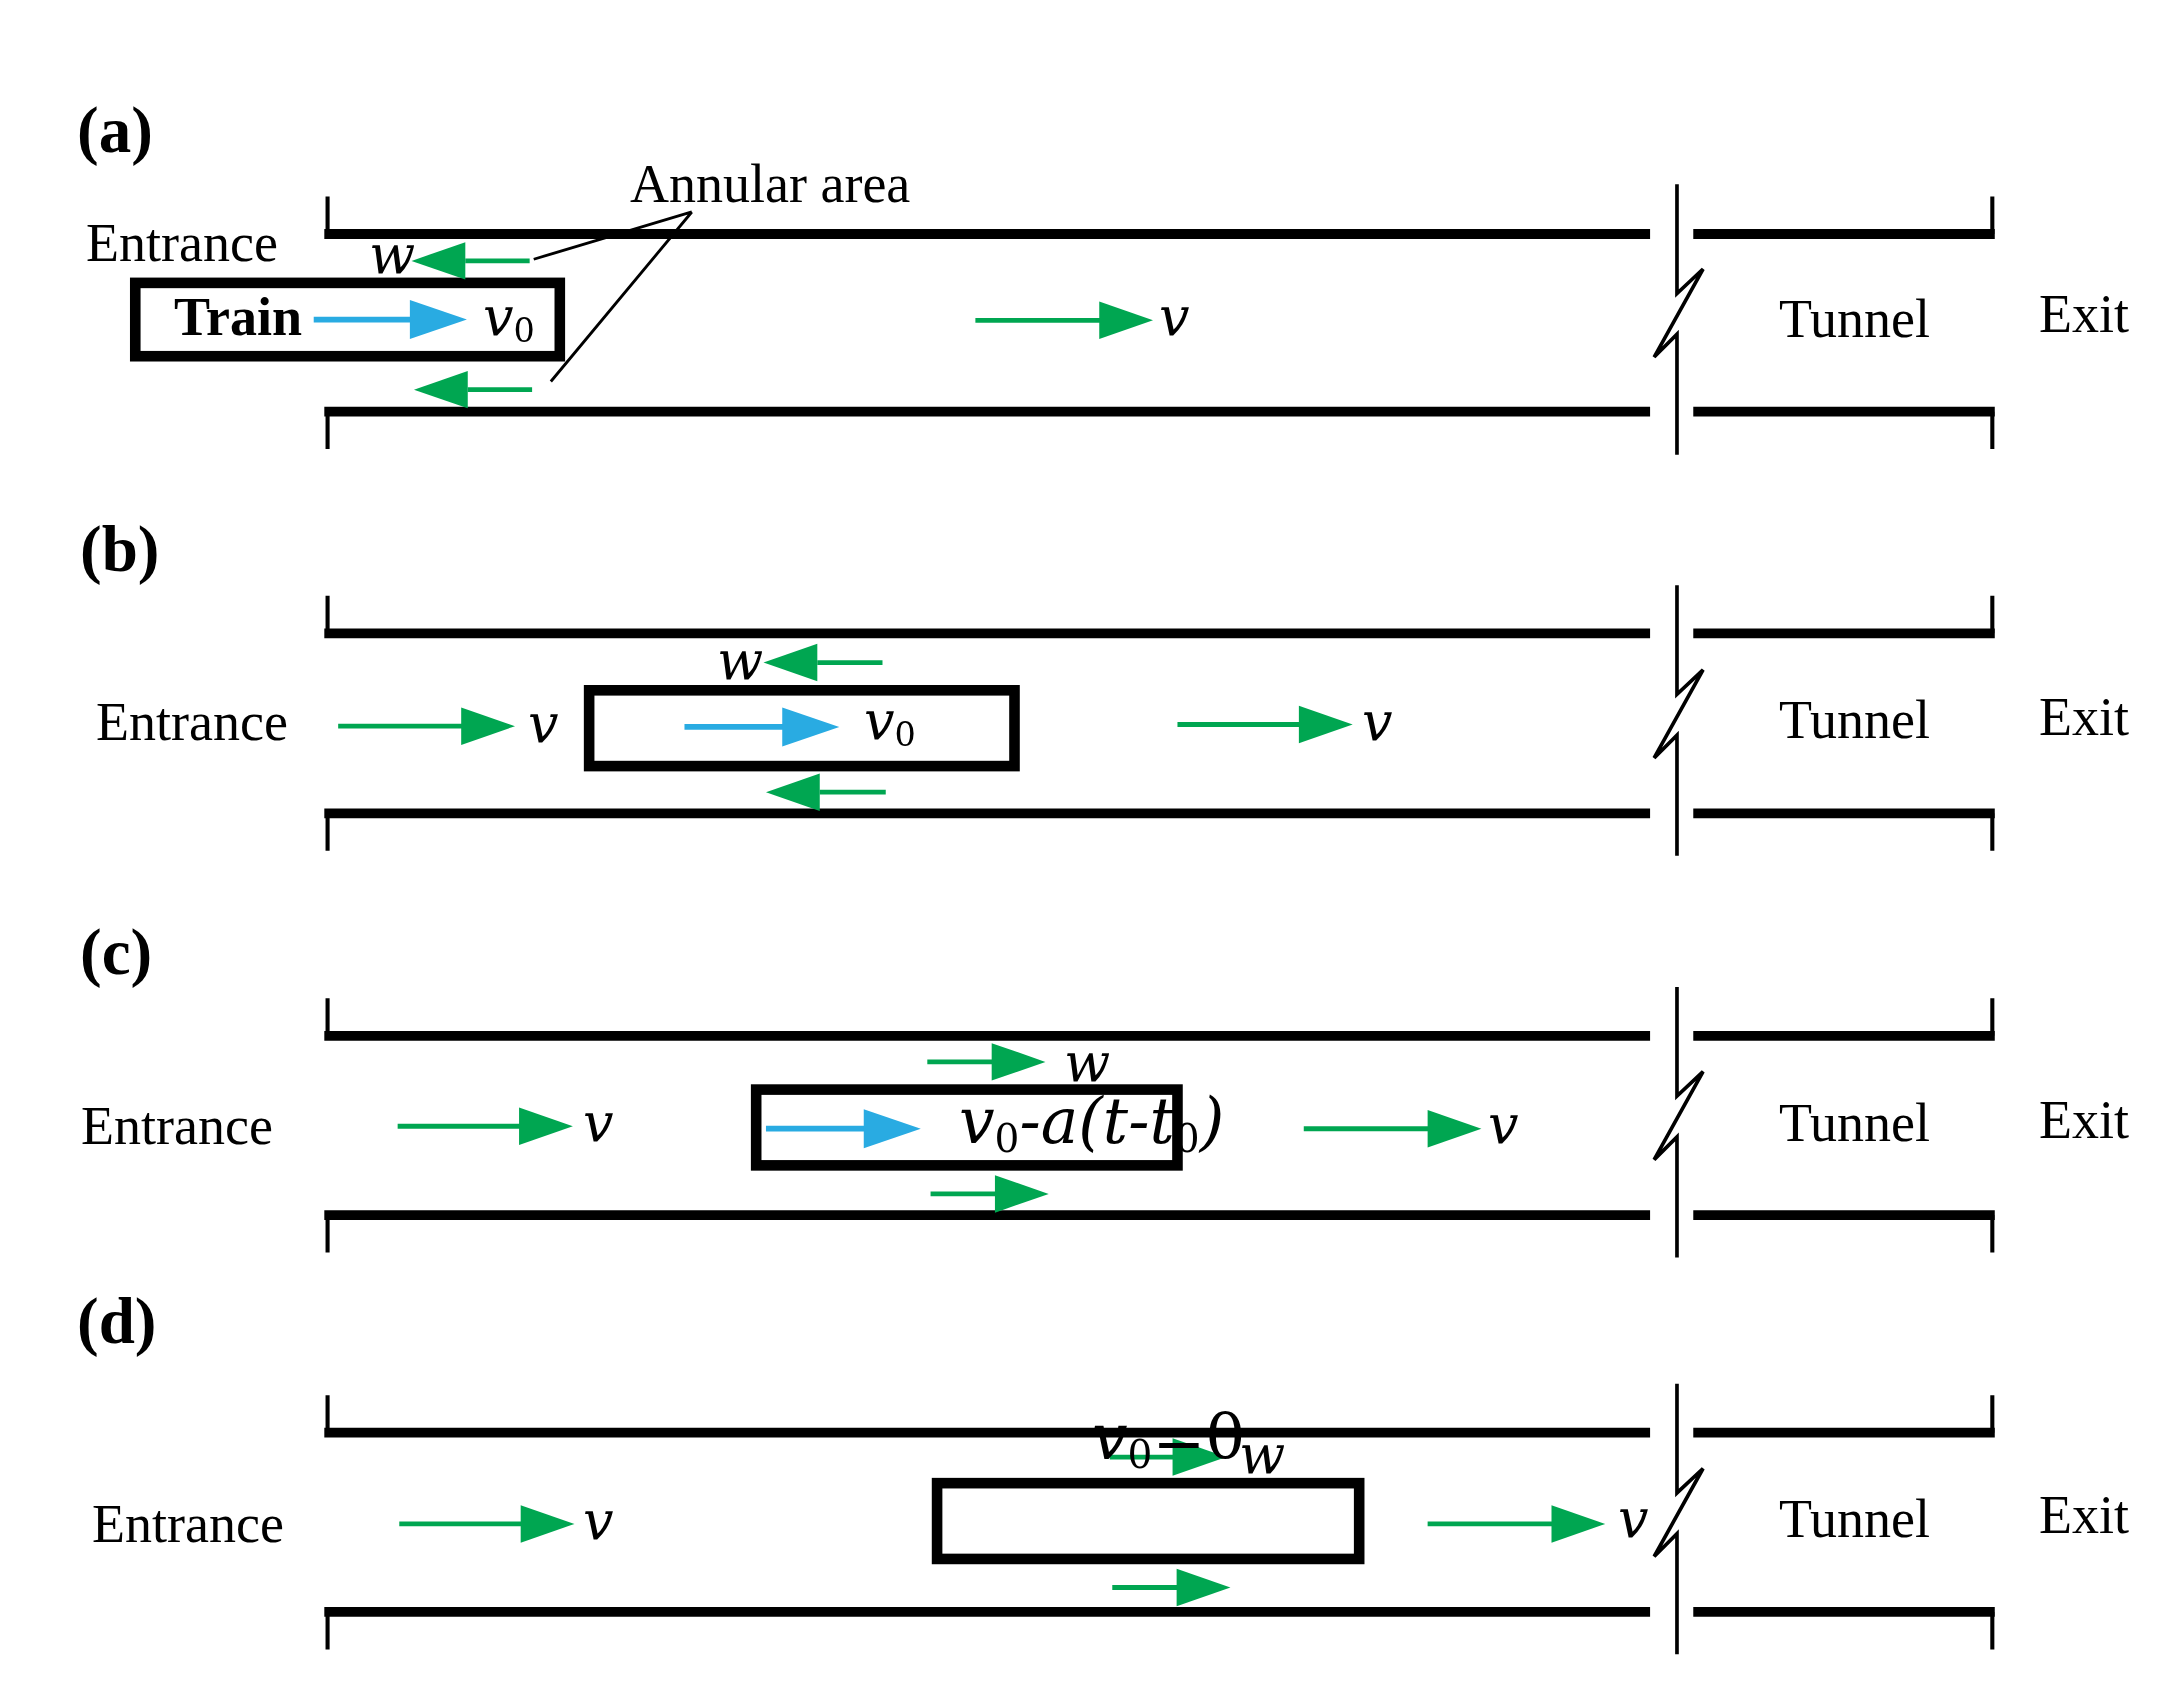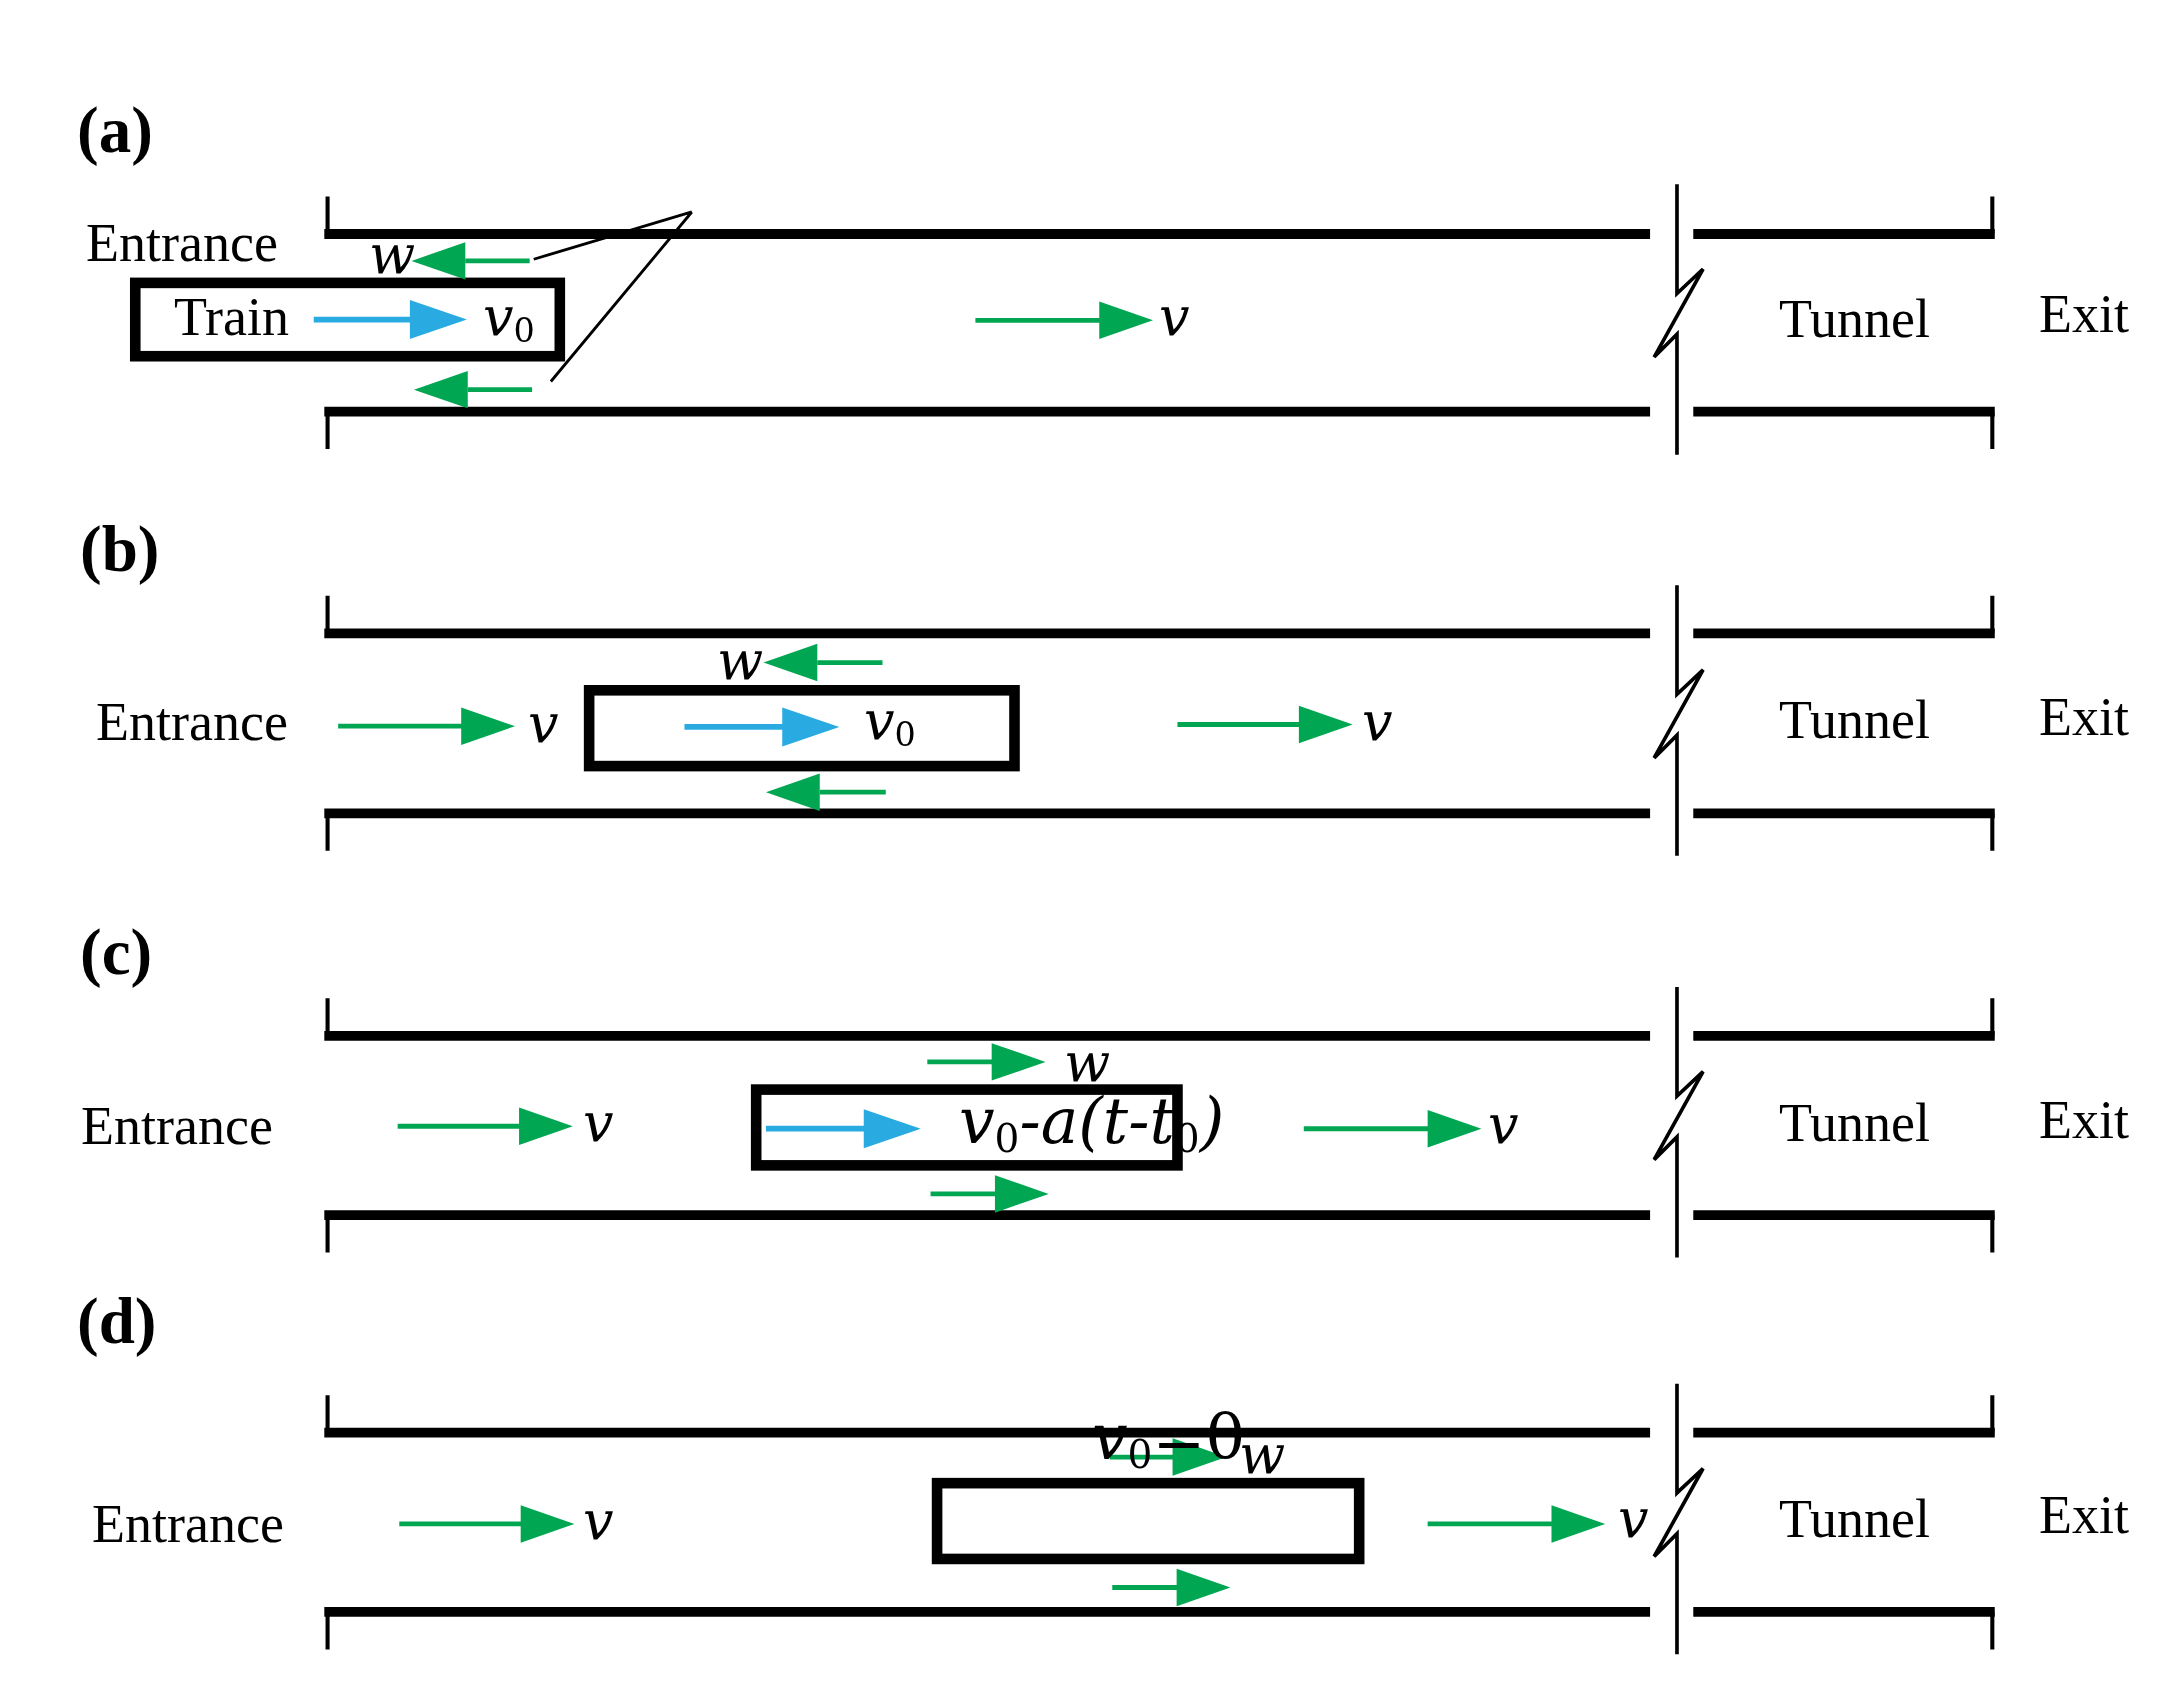--- a/index.html
+++ b/index.html
@@ -124,23 +124,24 @@
         <polygon points="1510,1948 1444,1925 1444,1971" fill="#00a651"></polygon>
       </g>
       <g>
         <line x1="1752" y1="1870" x2="1906" y2="1870" stroke="#00a651" stroke-width="6"></line>
         <polygon points="1970,1870 1904,1847 1904,1893" fill="#00a651"></polygon>
       </g>
     </g>
   </svg>
 
   <div class="t plabel" style="left:77px;top:133px;">(a)</div>
+  <div class="t name" style="left:630px;top:186px;">Annular area</div>
   <div class="t name" style="left:86px;top:245px;">Entrance</div>
   <div class="t math" style="left:369px;top:257px;">w</div>
-  <div class="t name" style="left:174px;top:319px;">Train</div>
+  <div class="t name" style="left:174px;top:319px;font-weight:bold;">Train</div>
   <div class="t math" style="left:483px;top:321px;"><span>v</span><span class="sub">0</span></div>
   <div class="t math" style="left:1159px;top:319px;">v</div>
   <div class="t name" style="left:1779px;top:321px;">Tunnel</div>
   <div class="t name" style="left:2039px;top:316px;">Exit</div>
 
   <div class="t plabel" style="left:80px;top:552px;">(b)</div>
   <div class="t name" style="left:96px;top:724px;">Entrance</div>
   <div class="t math" style="left:528px;top:726px;">v</div>
   <div class="t math" style="left:717px;top:663px;">w</div>
   <div class="t math" style="left:864px;top:725px;"><span>v</span><span class="sub">0</span></div>

